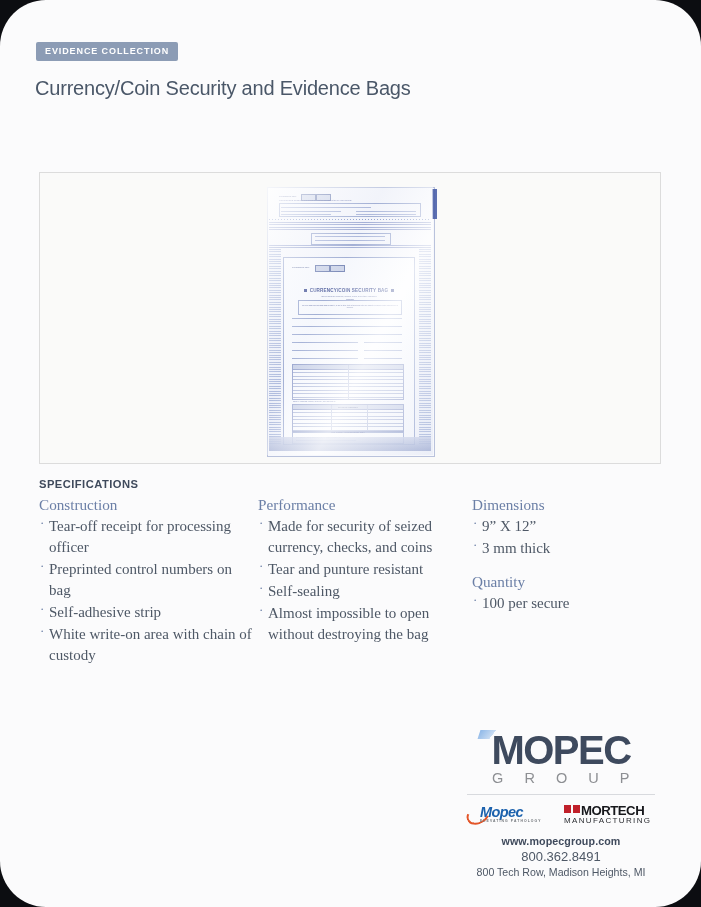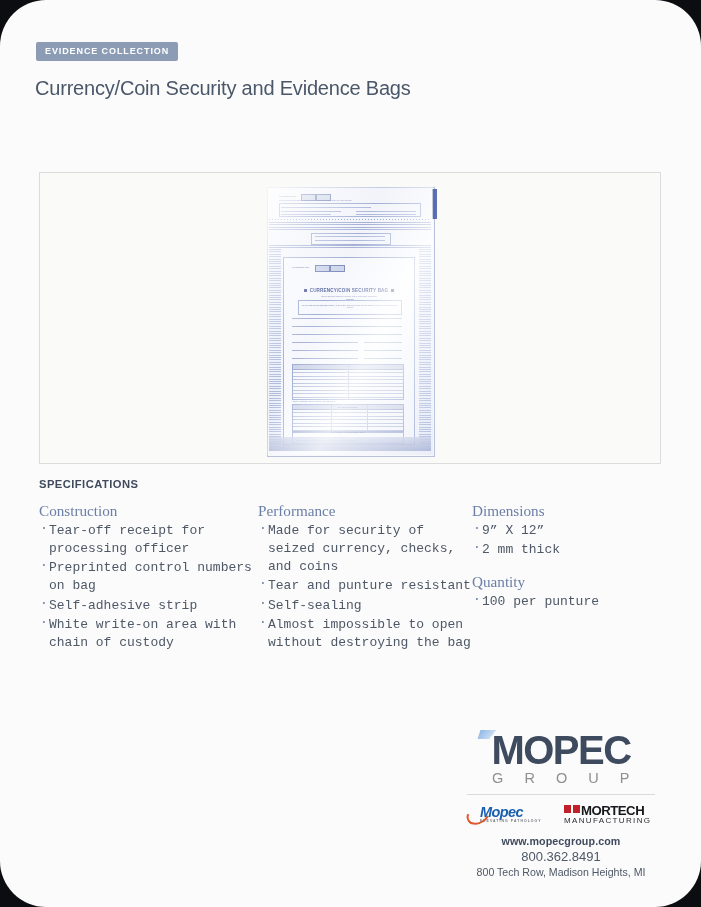--- a/index.html
+++ b/index.html
@@ -99,33 +99,33 @@
     font-size:2.2px;color:#f0f2fa;letter-spacing:.3px;}
   .bluebar{position:absolute;right:2px;top:10px;width:5px;height:30px;
     background:#4a5fa8;opacity:.9;}
 
   
   .spechead{
     position:absolute;left:39px;top:478px;
     font-size:11.2px;font-weight:bold;color:#3f4a5c;letter-spacing:0.45px;
   }
   .cols{position:absolute;left:39px;top:495px;width:624px;}
-  .col{position:absolute;top:6px;}
+  .col{position:absolute;top:0;}
   .col.c1{left:0;width:215px;}
   .col.c2{left:219px;width:215px;}
   .col.c3{left:433px;width:190px;}
   .grp-title{
     font-family:"Liberation Serif", serif;
     font-size:15.2px;color:#6b7fa6;margin:0 0 2px 0;line-height:1.25;
   }
   .grp-title.second{margin-top:13px;}
   ul.specs{list-style:none;margin:0 0 0 0;padding:0;}
   ul.specs li{
-    font-family:Liberation Mono, monospace;
-    font-size:13px;color:#4e5866;line-height:1.38;
+    font-family:Liberation Serif, serif;
+    font-size:15px;color:#4e5866;line-height:1.38;
     padding-left:10px;position:relative;margin-bottom:1.5px;
   }
   ul.specs li:before{
     content:"\00B7";position:absolute;left:1px;top:-1px;
     color:#6b7fa6;font-size:13px;line-height:1.3;
   }
 
   
   .footer{position:absolute;left:455px;top:728px;width:212px;text-align:center;}
   .mopec-logo{position:relative;height:44px;}
@@ -306,25 +306,25 @@
           <li>Tear and punture resistant</li>
           <li>Self-sealing</li>
           <li>Almost impossible to open without destroying the bag</li>
         </ul>
       </div>
 
       <div class="col c3">
         <div class="grp-title">Dimensions</div>
         <ul class="specs">
           <li>9” X 12”</li>
-          <li>2 mm thick</li>
+          <li>3 mm thick</li>
         </ul>
         <div class="grp-title second">Quantity</div>
         <ul class="specs">
-          <li>100 per punture</li>
+          <li>100 per secure</li>
         </ul>
       </div>
 
     </div>
 
     <div class="footer">
       <div class="mopec-logo">
         <div class="mopec-swoosh"></div>
         <div class="mopec-word">MOPEC</div>
       </div>

